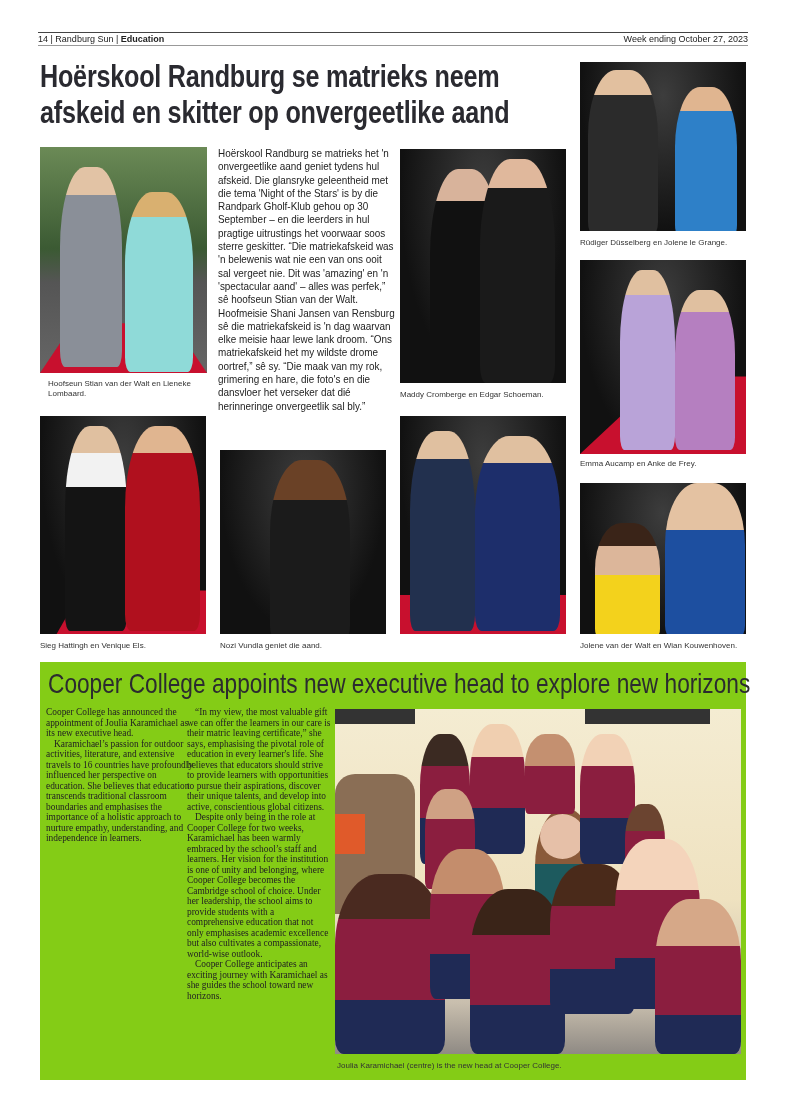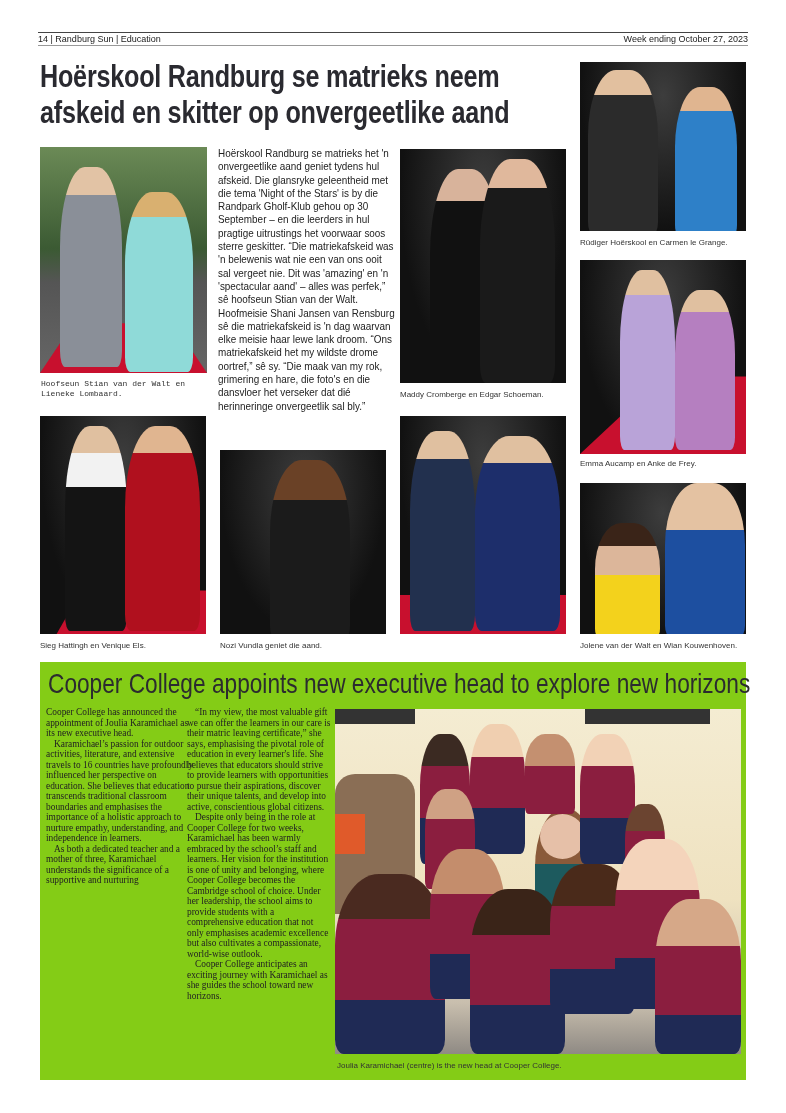--- a/index.html
+++ b/index.html
@@ -3,21 +3,21 @@
 <meta charset="utf-8">
 <style>
   * { box-sizing: border-box; margin: 0; padding: 0; }
   html, body { width: 786px; height: 1113px; background: #ffffff; overflow: hidden; }
   body { position: relative; font-family: "Liberation Sans", sans-serif; color: #222; }
 
   .folio { position: absolute; left: 38px; top: 32px; width: 710px; height: 14px;
            border-top: 1px solid #444; border-bottom: 1px solid #999;
            font-family: "Liberation Sans", sans-serif; font-size: 9px; line-height: 12px; }
   .folio .left { position: absolute; left: 0; top: 0; }
-  .folio .left b { font-weight: normal; }
+  .folio .left b { font-weight: bold; }
   .folio .right { position: absolute; right: 0; top: 0; font-weight: normal; }
 
   .headline { position: absolute; left: 40px; top: 58px; width: 530px;
               font-family: "Liberation Sans", sans-serif; font-weight: bold;
               font-size: 31.5px; line-height: 36px; color: #2a2a30;
               transform: scaleX(0.80); transform-origin: left top; white-space: nowrap; letter-spacing: -0.3px; }
   .headline div { display: block; }
 
   .photo { position: absolute; overflow: hidden; }
   .caption { position: absolute; font-size: 8px; line-height: 10px; color: #333; font-family: "Liberation Sans", sans-serif; }
@@ -59,35 +59,35 @@
 <div class="headline">
   <div>Hoërskool Randburg se matrieks neem</div>
   <div>afskeid en skitter op onvergeetlike aand</div>
 </div>
 
 <div class="photo" style="left:40px;top:147px;width:167px;height:226px;background:linear-gradient(#6b8a56,#3b5a33 45%,#555 60%,#666);">
   <div class="red-carpet" style="height:22%;clip-path:polygon(20% 0,80% 0,100% 100%,0 100%);"></div>
   <div class="fig" style="left:20px;top:20px;width:62px;height:200px;background:linear-gradient(#e2c3a5 0 14%,#8a8f98 14%);"></div>
   <div class="fig" style="left:85px;top:45px;width:68px;height:180px;background:linear-gradient(#d9b070 0 14%,#8fdad8 14%);"></div>
 </div>
-<div class="caption" style="left:41px;top:379px;width:168px;font-family:Liberation Mono, monospace;">Hoofseun Stian van der Walt en Lieneke Lombaard.</div>
+<div class="caption" style="left:48px;top:379px;width:168px;">Hoofseun Stian van der Walt en Lieneke Lombaard.</div>
 
 <div class="body-af">Hoërskool Randburg se matrieks het 'n onvergeetlike aand geniet tydens hul afskeid. Die glansryke geleentheid met die tema 'Night of the Stars' is by die Randpark Gholf-Klub gehou op 30 September – en die leerders in hul pragtige uitrustings het voorwaar soos sterre geskitter. “Die matriekafskeid was 'n belewenis wat nie een van ons ooit sal vergeet nie. Dit was 'amazing' en 'n 'spectacular aand' – alles was perfek,” sê hoofseun Stian van der Walt. Hoofmeisie Shani Jansen van Rensburg sê die matriekafskeid is 'n dag waarvan elke meisie haar lewe lank droom. “Ons matriekafskeid het my wildste drome oortref,” sê sy. “Die maak van my rok, grimering en hare, die foto's en die dansvloer het verseker dat dié herinneringe onvergeetlik sal bly.”</div>
 
 <div class="photo ph-night" style="left:400px;top:149px;width:166px;height:234px;">
   <div class="fig" style="left:30px;top:20px;width:70px;height:214px;background:linear-gradient(#d8b39b 0 15%,#111 15%);"></div>
   <div class="fig" style="left:80px;top:10px;width:75px;height:224px;background:linear-gradient(#e0b89c 0 13%,#1a1a1a 13%);"></div>
 </div>
 <div class="caption" style="left:400px;top:390px;">Maddy Cromberge en Edgar Schoeman.</div>
 
 <div class="photo ph-night" style="left:580px;top:62px;width:166px;height:169px;">
   <div class="fig" style="left:8px;top:8px;width:70px;height:165px;background:linear-gradient(#e2c09f 0 15%,#2b2b2b 15%);"></div>
   <div class="fig" style="left:95px;top:25px;width:62px;height:150px;background:linear-gradient(#e0b590 0 16%,#2e80c8 16%);"></div>
 </div>
-<div class="caption" style="left:580px;top:238px;">Rüdiger Hoërskool en Carmen le Grange.</div>
+<div class="caption" style="left:580px;top:238px;">Rüdiger Düsselberg en Jolene le Grange.</div>
 
 <div class="photo ph-night" style="left:580px;top:260px;width:166px;height:194px;">
   <div class="red-carpet" style="height:40%;clip-path:polygon(50% 0,100% 0,100% 100%,0 100%);"></div>
   <div class="fig" style="left:40px;top:10px;width:55px;height:180px;background:linear-gradient(#e0c0a0 0 14%,#b9a3d8 14%);"></div>
   <div class="fig" style="left:95px;top:30px;width:60px;height:160px;background:linear-gradient(#e0c0a0 0 14%,#b57fc0 14%);"></div>
 </div>
 <div class="caption" style="left:580px;top:459px;">Emma Aucamp en Anke de Frey.</div>
 
 <div class="photo ph-night" style="left:40px;top:416px;width:166px;height:218px;">
   <div class="red-carpet" style="height:20%;clip-path:polygon(25% 0,100% 0,100% 100%,10% 100%);"></div>
@@ -113,21 +113,20 @@
   <div class="fig" style="left:85px;top:0px;width:80px;height:155px;background:linear-gradient(#e4c2a2 0 30%,#1d4fa0 30%);"></div>
 </div>
 <div class="caption" style="left:580px;top:641px;">Jolene van der Walt en Wian Kouwenhoven.</div>
 
 <div class="cc-box">
   <div class="cc-head">Cooper College appoints new executive head to explore new horizons</div>
 
   <div class="cc-col" style="left:6px;width:150px;">
     <p class="first">Cooper College has announced the appointment of Joulia Karamichael as its new executive head.</p>
     <p>Karamichael’s passion for outdoor activities, literature, and extensive travels to 16 countries have profoundly influenced her perspective on education. She believes that education transcends traditional classroom boundaries and emphasises the importance of a holistic approach to nurture empathy, understanding, and independence in learners.</p>
-    <p>As both a dedicated teacher and a mother of three, Karamichael understands the significance of a supportive and nurturing</p>
   </div>
 
   <div class="cc-col" style="left:147px;width:145px;">
     <p>“In my view, the most valuable gift we can offer the learners in our care is their matric leaving certificate,” she says, emphasising the pivotal role of education in every learner's life. She believes that educators should strive to provide learners with opportunities to pursue their aspirations, discover their unique talents, and develop into active, conscientious global citizens.</p>
     <p>Despite only being in the role at Cooper College for two weeks, Karamichael has been warmly embraced by the school’s staff and learners. Her vision for the institution is one of unity and belonging, where Cooper College becomes the Cambridge school of choice. Under her leadership, the school aims to provide students with a comprehensive education that not only emphasises academic excellence but also cultivates a compassionate, world-wise outlook.</p>
     <p>Cooper College anticipates an exciting journey with Karamichael as she guides the school toward new horizons.</p>
   </div>
 
   <div class="cc-photo">
     <div style="position:absolute;left:0;top:0;width:80px;height:15px;background:#333;"></div>

